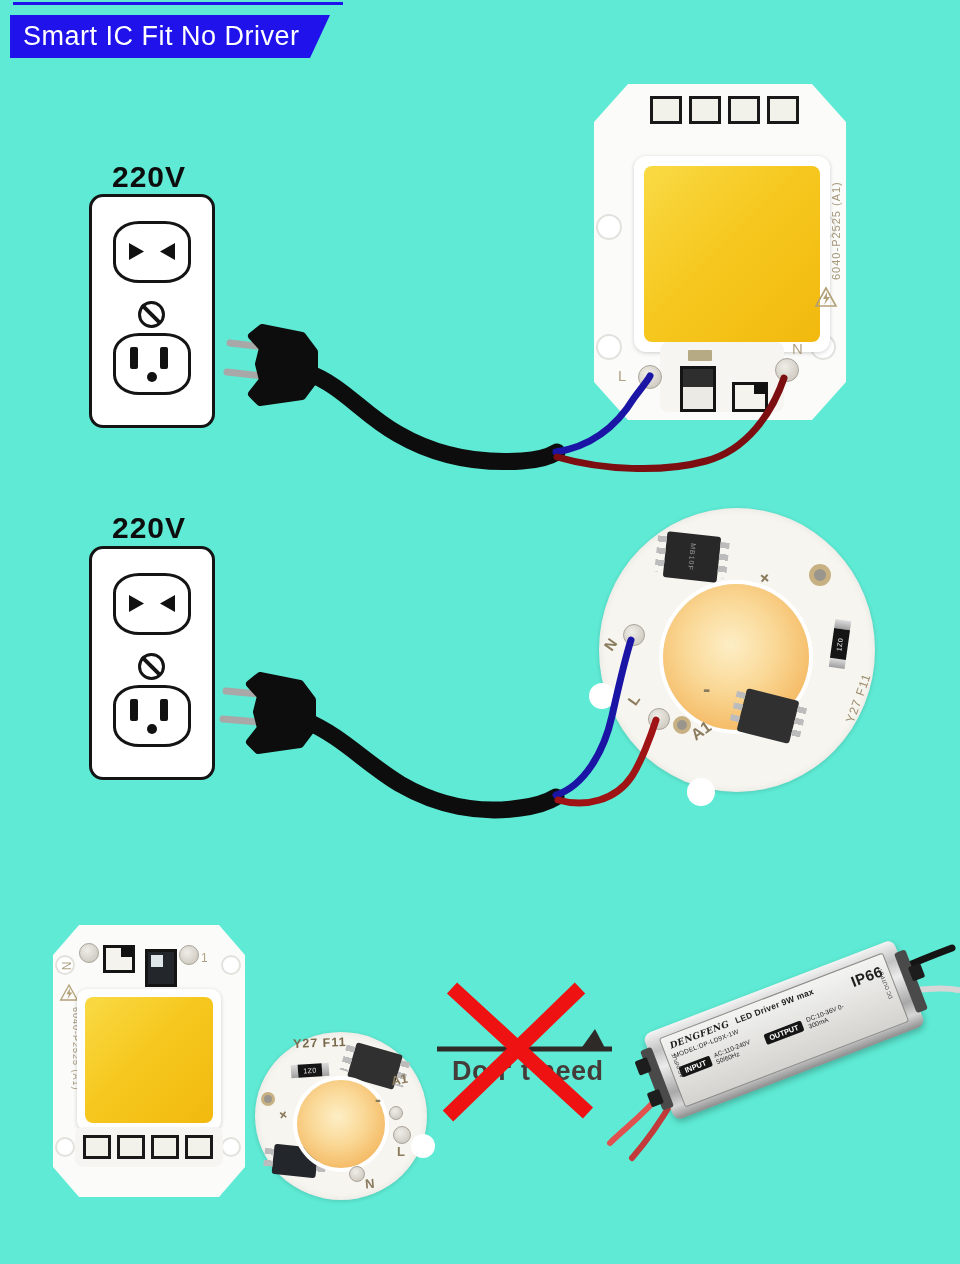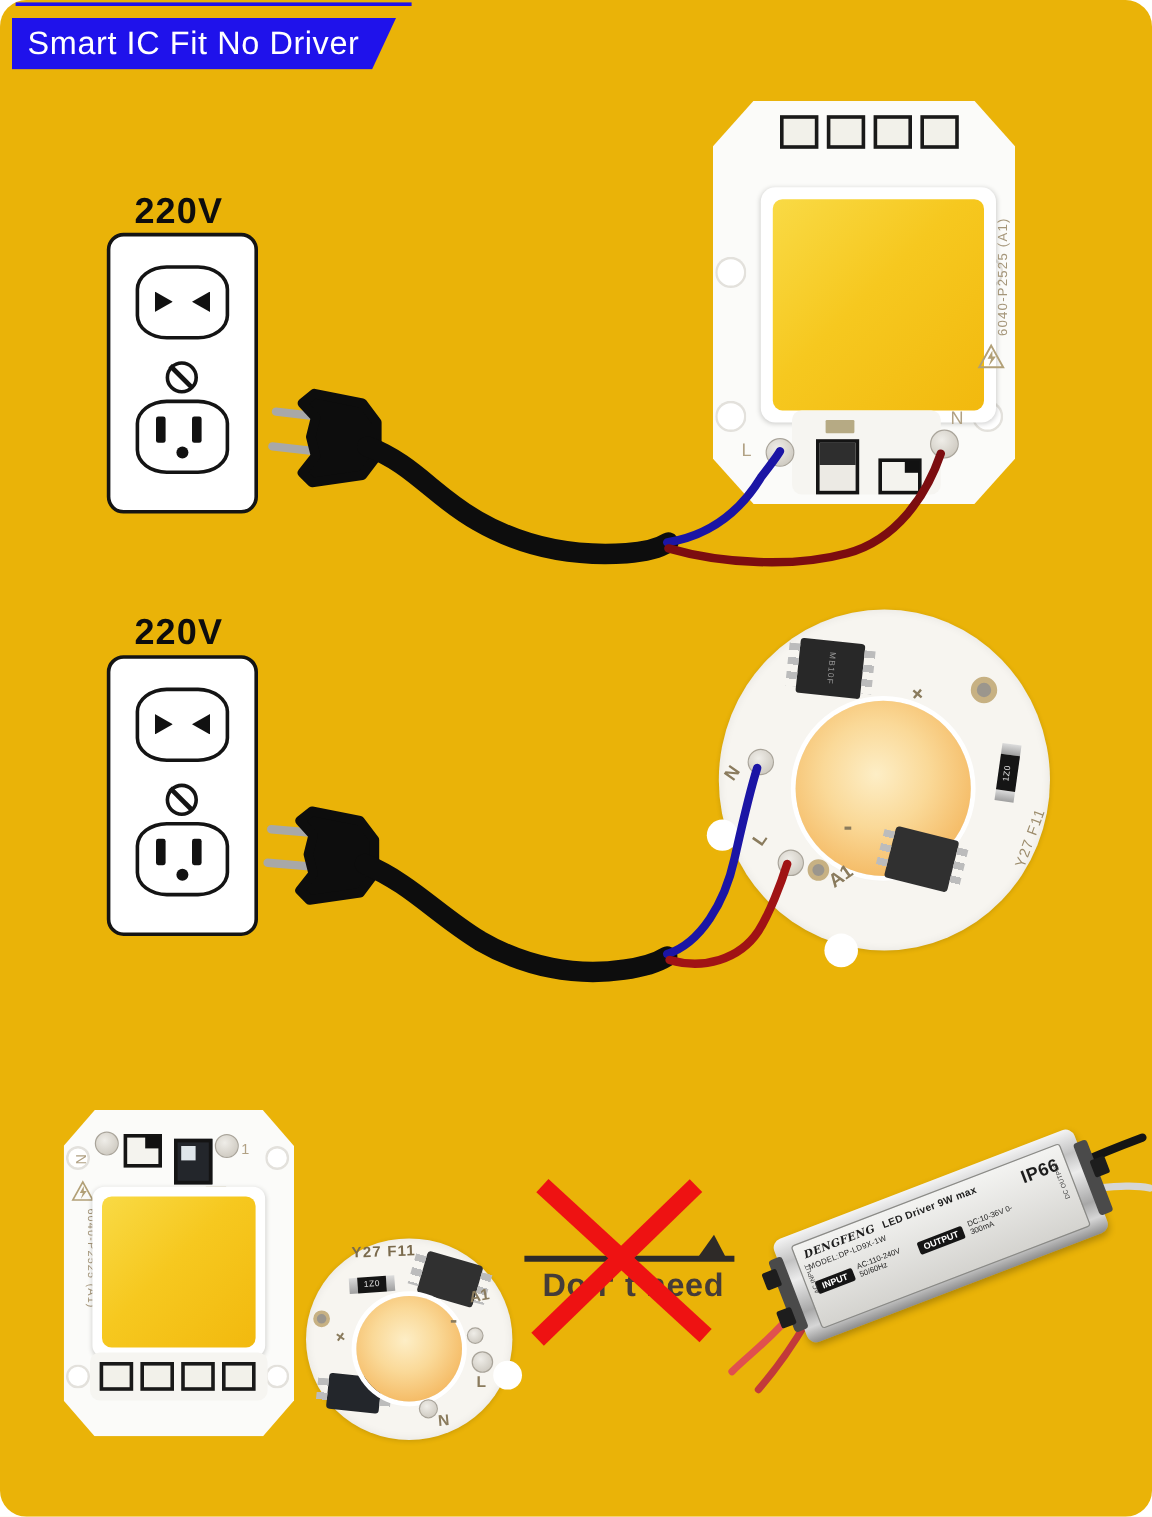--- a/index.html
+++ b/index.html
@@ -1,17 +1,17 @@
 <!DOCTYPE html>
 <html><head>
 <meta charset="utf-8">
 <style>
   html,body{margin:0;padding:0;background:#fff;}
-  .page{position:relative;width:960px;height:1264px;background:#eab308;overflow:hidden;
-        font-family:"Liberation Sans",sans-serif;border-radius:22px;}
+  .page{position:relative;width:960px;height:1264px;background:#5eead4;overflow:hidden;
+        font-family:"Liberation Sans",sans-serif;}
 
   
   .banner-top-line{position:absolute;left:13px;top:2px;width:330px;height:3px;background:#1f12eb;}
   .banner{position:absolute;left:10px;top:15px;width:320px;height:43px;background:#1f12eb;
           clip-path:polygon(0 0,100% 0,calc(100% - 20px) 100%,0 100%);
           color:#fff;font-size:27px;display:flex;align-items:center;padding-left:13px;
           box-sizing:border-box;letter-spacing:.5px;}
 
   
   .vlabel{position:absolute;font-size:30px;font-weight:bold;color:#0d0d0d;letter-spacing:1px;}

